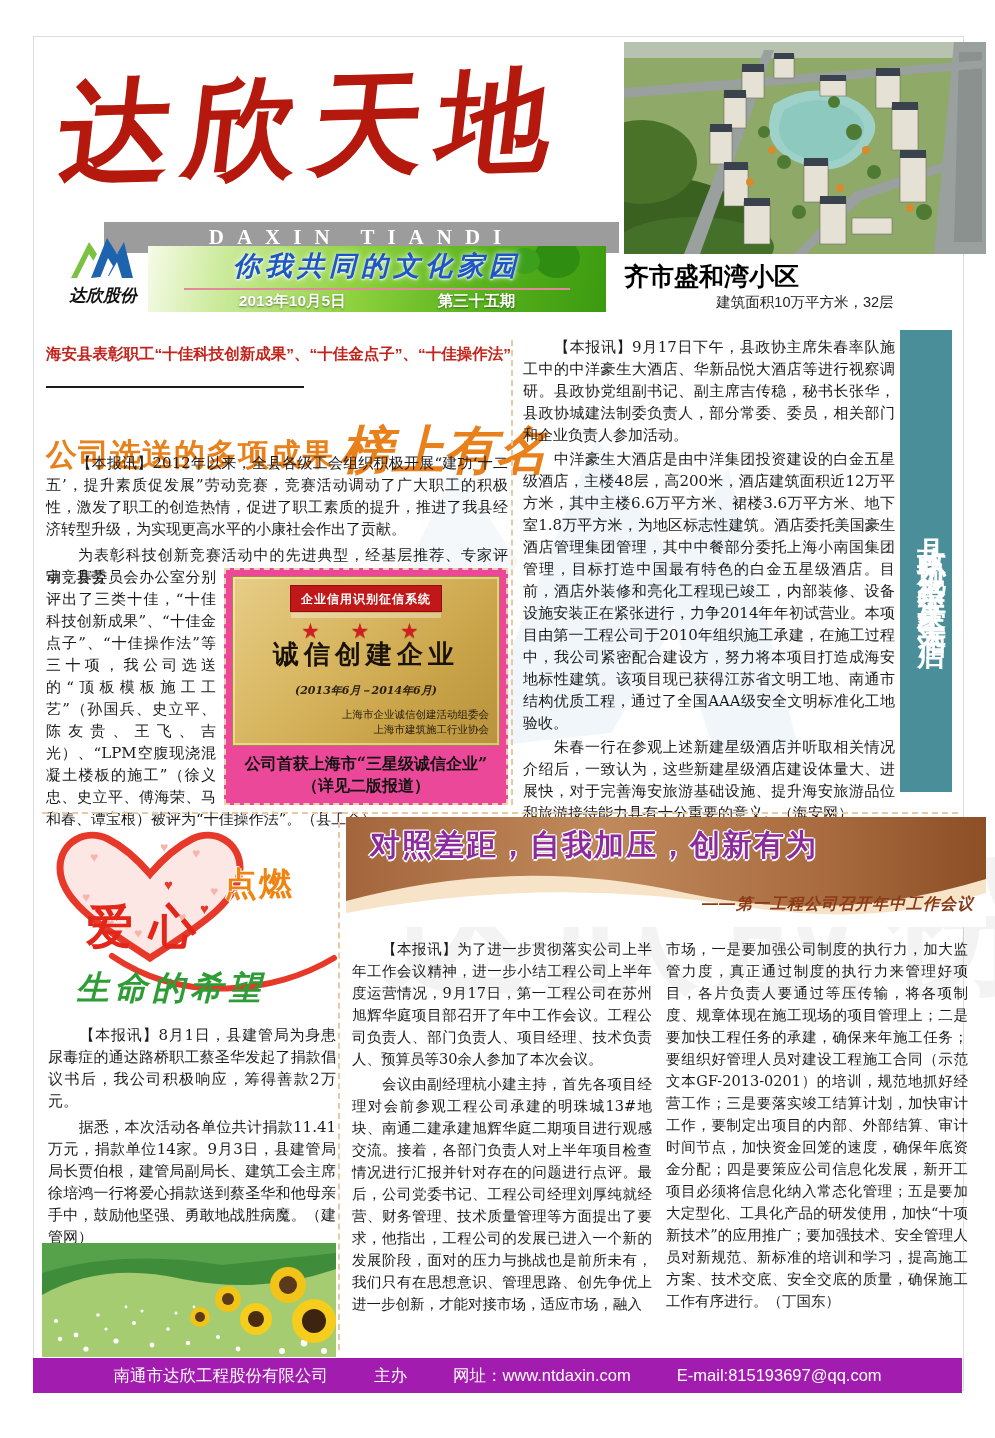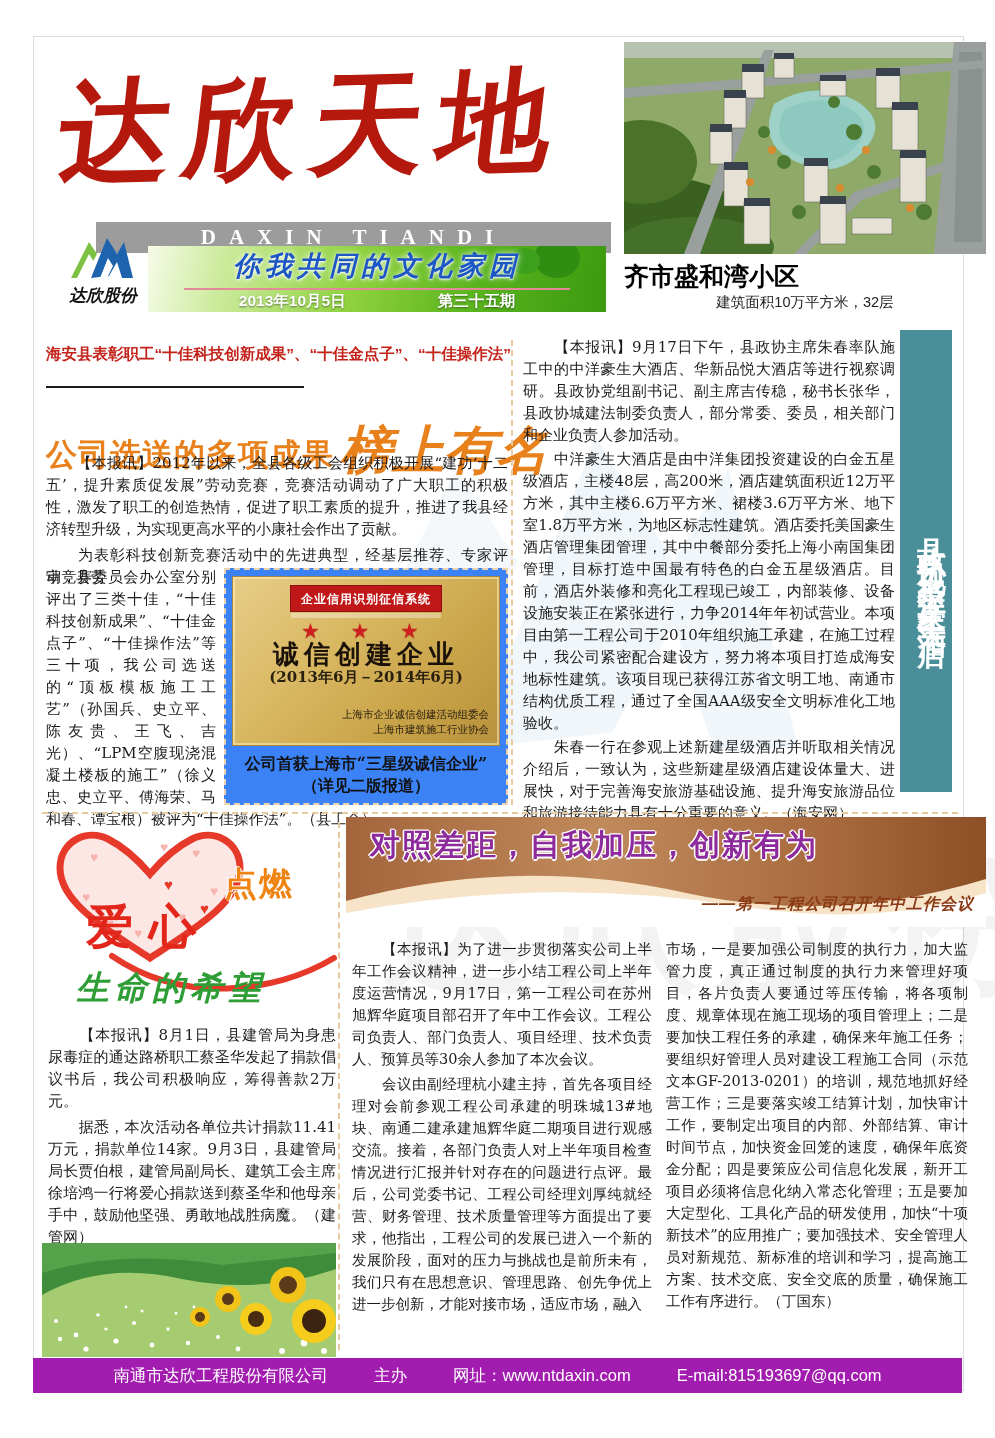--- a/index.html
+++ b/index.html
@@ -6,21 +6,21 @@
   .page{position:relative;width:995px;height:1438px;background:#fff;overflow:hidden;
         font-family:"Liberation Sans","DejaVu Sans",sans-serif;color:#1b1b1b;}
   .frame{position:absolute;left:33px;top:36px;width:929px;height:1353px;border:1px solid #dcdcdc;}
   .abs{position:absolute;}
   .z1{z-index:2;}
   
   .mast-title{left:60px;top:40px;width:550px;height:180px;
     font-family:"DejaVu Serif","Liberation Serif",serif;font-weight:900;
     font-size:112px;line-height:170px;color:#b5180c;letter-spacing:14px;
     transform:skewX(-8deg) rotate(-1.5deg);white-space:nowrap;}
-  .en-bar{left:96px;top:222px;width:515px;height:31px;background:#9c9c9c;
+  .en-bar{left:104px;top:222px;width:515px;height:31px;background:#9c9c9c;
     color:#fff;text-align:center;line-height:31px;font-size:21px;
     font-family:"Liberation Serif","DejaVu Serif",serif;letter-spacing:13px;font-weight:bold;}
   .note{left:88px;top:258px;width:515px;text-align:center;font-size:14.5px;font-weight:bold;color:#111;}
   .logo{left:64px;top:234px;width:78px;height:72px;text-align:center;}
   .logo-label{font-size:17px;font-weight:bold;color:#111;margin-top:0px;
     font-family:"DejaVu Serif","Liberation Serif",serif;font-style:italic;}
   .gbanner{left:148px;top:246px;width:458px;height:66px;border-radius:0;overflow:hidden;
     background:linear-gradient(100deg,#f6fbe8 0%,#cdeb9e 16%,#8fd23f 45%,#58b31c 72%,#3c9a10 100%);}
   .gb-tree1{position:absolute;right:26px;top:-8px;width:46px;height:40px;border-radius:50%;background:#2f8e12;}
   .gb-tree2{position:absolute;right:66px;top:2px;width:30px;height:26px;border-radius:50%;background:#3da01c;}
@@ -40,31 +40,31 @@
   .hline{left:46px;top:386px;width:258px;height:2px;background:#1a1a1a;}
   .headline{left:46px;top:390px;width:470px;display:flex;align-items:baseline;color:#e8811b;white-space:nowrap;}
   .head1{font-size:31px;font-weight:700;letter-spacing:1px;margin-top:44px;}
   .head2{font-size:52px;font-weight:900;font-style:italic;margin-left:6px;
     font-family:"DejaVu Serif","Liberation Serif",serif;transform:translateY(3px);}
   .bodytxt{font-family:"DejaVu Serif","Liberation Serif",serif;font-size:15px;line-height:22px;
     text-align:justify;color:#1b1b1b;}
   .a1p1{left:46px;top:452px;width:462px;}
   .a1p2a{left:46px;top:544px;width:462px;}
   .a1p2b{left:46px;top:566px;width:462px;height:246px;}
-  .plaquebox{float:right;width:268px;margin:2px 0 2px 8px;border:2px dashed #ecd3ae;padding:6px;background:#3b82f6;}
+  .plaquebox{float:right;width:268px;margin:2px 0 2px 8px;border:2px dashed #ecd3ae;padding:6px;background:#ec4899;}
   .plate{background:linear-gradient(135deg,#e7cd88 0%,#d9b863 38%,#c9a348 70%,#b8923d 100%);
     border:1px solid #a8873a;box-shadow:inset 0 0 0 2px rgba(255,244,200,.5);
     height:152px;padding:8px 10px;position:relative;text-align:center;}
   .plate-banner{display:inline-block;background:#c01818;color:#fff;font-size:12px;font-weight:bold;
     letter-spacing:1px;padding:2px 10px 1px;border:1px solid #8e0f0f;}
   .plate-bannersub{width:150px;height:5px;margin:1px auto 2px;background:rgba(255,255,255,.35);}
   .plate-stars{color:#cf1f1f;font-size:21px;letter-spacing:12px;text-shadow:0 1px 0 rgba(120,0,0,.4);margin-top:1px;}
   .plate-title{font-size:26px;font-weight:900;color:#1a1208;letter-spacing:5px;margin-top:1px;
     font-family:"DejaVu Serif","Liberation Serif",serif;}
-  .plate-period{font-size:15px;font-weight:bold;color:#2a2010;margin-top:1px;}
+  .plate-period{font-size:11px;font-weight:bold;color:#2a2010;margin-top:15px;font-style:italic;}
   .plate-orgs{position:absolute;right:10px;bottom:8px;text-align:right;font-size:10.5px;font-weight:normal;color:#2a2010;line-height:15px;}
   .plate-cap{margin-top:7px;text-align:center;font-size:16px;font-weight:bold;color:#111;line-height:22px;}
   .vdash1{left:511px;top:340px;height:465px;border-left:2px dashed #e7c9a2;}
   .a2col{left:523px;top:336px;width:372px;}
   .a2col p{margin:0 0 2px 0;}
   .tealbar{left:900px;top:330px;width:52px;height:462px;background:#4a8e99;color:#fff;
     writing-mode:vertical-rl;text-orientation:upright;font-size:29px;font-weight:bold;
     letter-spacing:9px;text-align:left;padding-top:16px;box-sizing:border-box;
     display:flex;justify-content:center;}
   .hdash1{left:42px;top:812px;width:916px;border-top:2px dashed #e7c9a2;}

